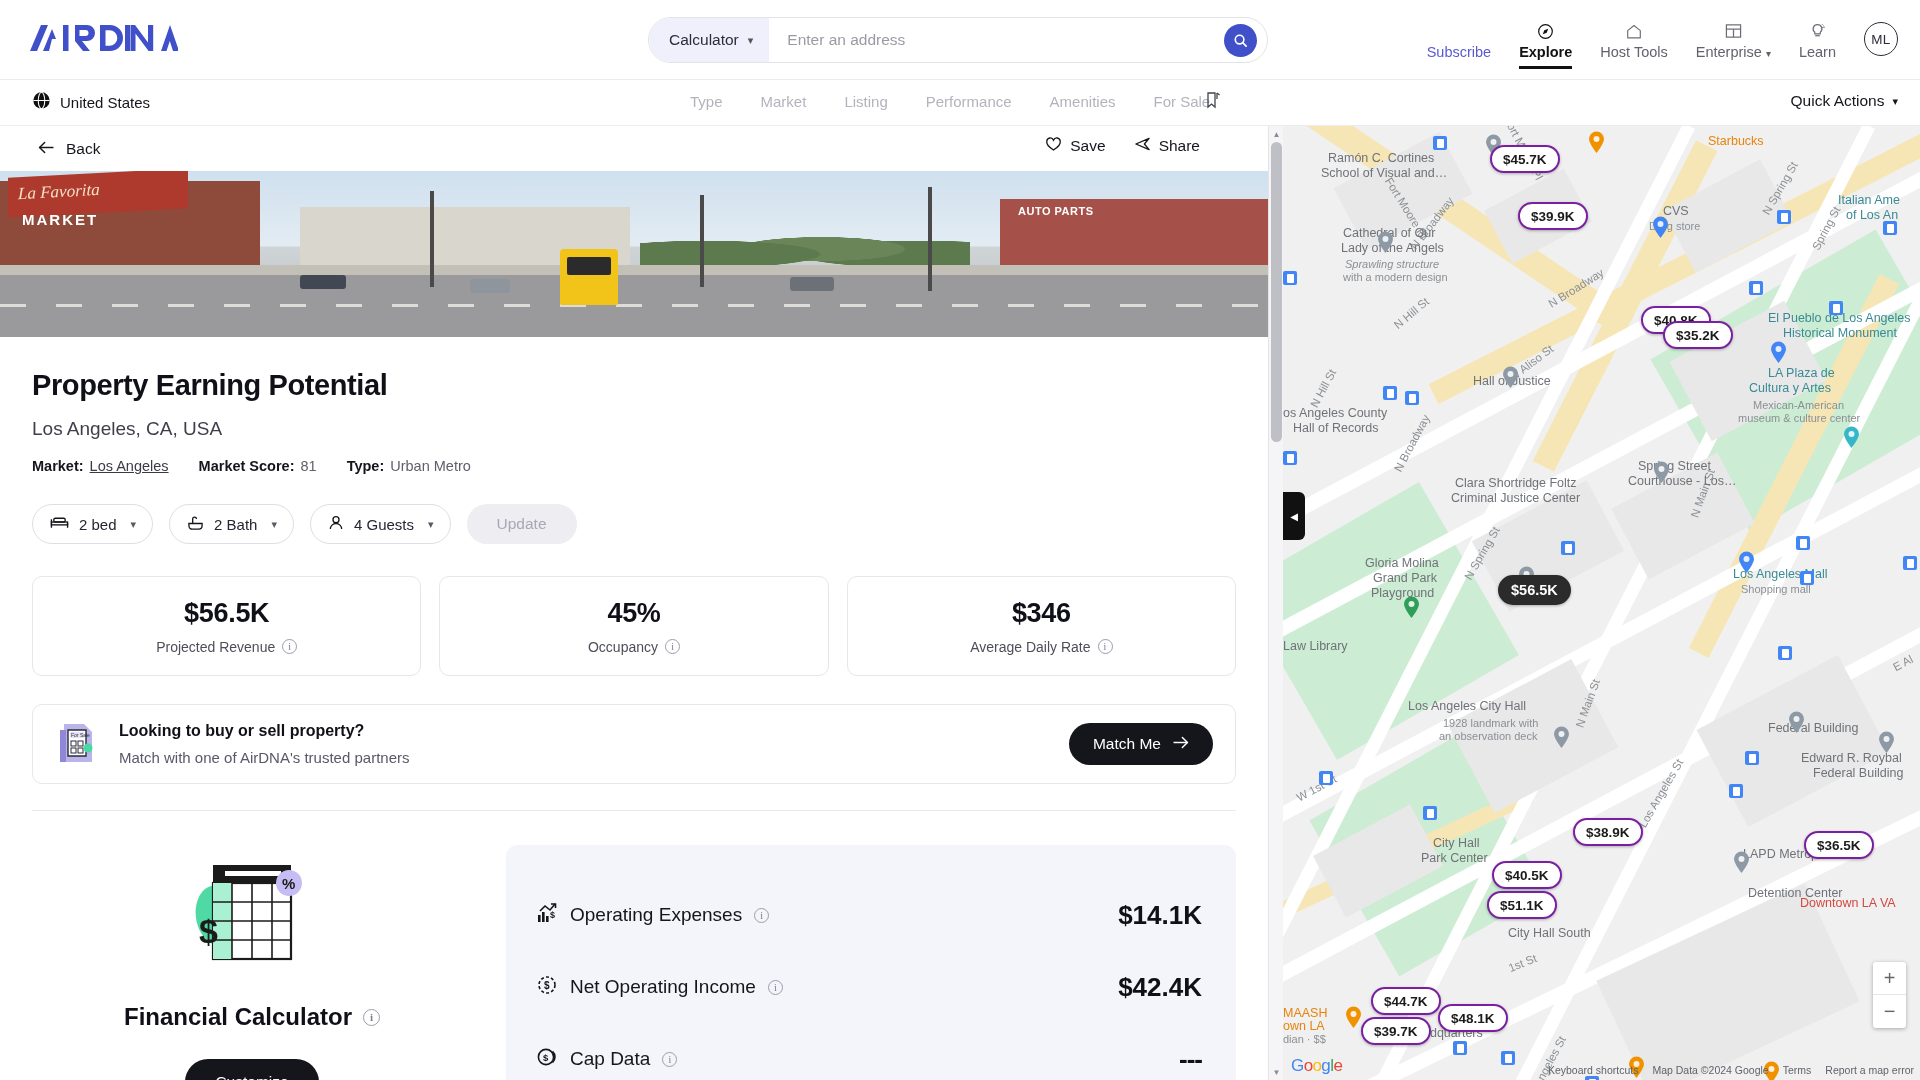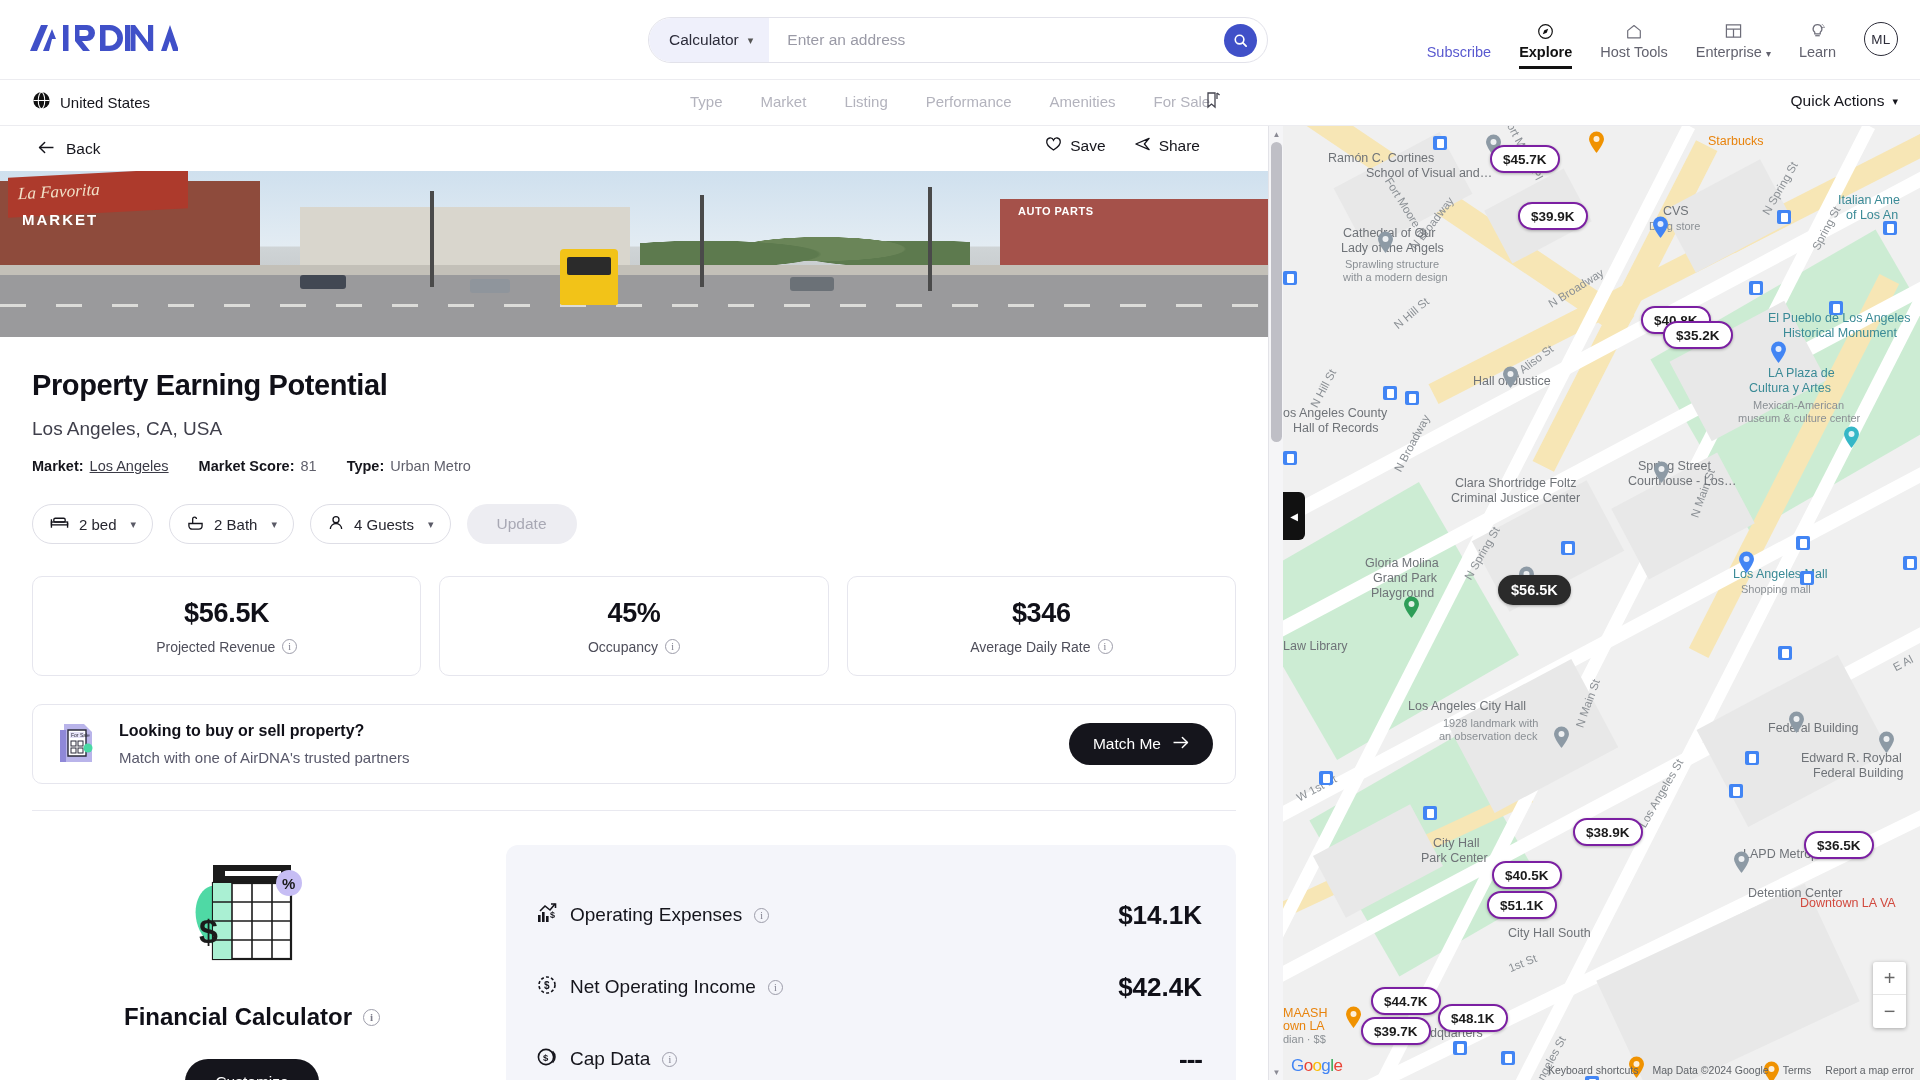--- a/index.html
+++ b/index.html
@@ -678,29 +678,29 @@
         <div class="mlabel" style="position: absolute; left: 20px; top: 255px; transform: rotate(-62deg); color: rgb(139, 144, 149); font-size: 11.5px;">N Hill St</div>
         <div class="mlabel" style="position: absolute; left: 12px; top: 655px; transform: rotate(-28deg); color: rgb(139, 144, 149); font-size: 11.5px;">W 1st St</div>
         <div class="mlabel" style="position: absolute; left: 340px; top: 660px; transform: rotate(-60deg); color: rgb(139, 144, 149); font-size: 11.5px;">Los Angeles St</div>
         <div class="mlabel" style="position: absolute; left: 520px; top: 95px; transform: rotate(-62deg); color: rgb(139, 144, 149); font-size: 11.5px;">Spring St</div>
         <div class="mlabel" style="position: absolute; left: 225px; top: 830px; transform: rotate(-22deg); color: rgb(139, 144, 149); font-size: 11.5px;">1st St</div>
         <div class="mlabel" style="position: absolute; left: 245px; top: 925px; transform: rotate(-62deg); color: rgb(139, 144, 149); font-size: 11.5px;">ngeles St</div>
         <div class="mlabel" style="position: absolute; left: 610px; top: 530px; transform: rotate(-28deg); color: rgb(139, 144, 149); font-size: 11.5px;">E Al</div>
       </div>
     <div id="map-labels">
         <div class="mlabel" style="left: 45px; top: 25px;">Ramón C. Cortines</div>
-        <div class="mlabel" style="left: 38px; top: 40px; margin-left: 45px;">School of Visual and…</div>
+        <div class="mlabel" style="left: 38px; top: 40px;">School of Visual and…</div>
         <div class="mlabel orange" style="left: 425px; top: 8px;">Starbucks</div>
         <div class="mlabel" style="left: 380px; top: 78px;">CVS</div>
         <div class="mlabel sub" style="left: 366px; top: 93px;">Drug store</div>
         <div class="mlabel teal" style="left: 555px; top: 67px;">Italian Ame</div>
         <div class="mlabel teal" style="left: 563px; top: 82px;">of Los An</div>
         <div class="mlabel" style="left: 60px; top: 100px;">Cathedral of Our</div>
         <div class="mlabel" style="left: 58px; top: 115px;">Lady of the Angels</div>
-        <div class="mlabel sub" style="left: 62px; top: 131px;">Sprawling structure</div>
+        <div class="mlabel sub" style="left: 62px; top: 131px; font-style: italic;">Sprawling structure</div>
         <div class="mlabel sub" style="left: 60px; top: 144px;">with a modern design</div>
         <div class="mlabel teal" style="left: 485px; top: 185px;">El Pueblo de Los Angeles</div>
         <div class="mlabel teal" style="left: 500px; top: 200px;">Historical Monument</div>
         <div class="mlabel teal" style="left: 485px; top: 240px;">LA Plaza de</div>
         <div class="mlabel teal" style="left: 466px; top: 255px;">Cultura y Artes</div>
         <div class="mlabel sub" style="left: 470px; top: 272px;">Mexican-American</div>
         <div class="mlabel sub" style="left: 455px; top: 285px;">museum &amp; culture center</div>
         <div class="mlabel" style="left: 190px; top: 248px;">Hall of Justice</div>
         <div class="mlabel" style="left: 0px; top: 280px;">os Angeles County</div>
         <div class="mlabel" style="left: 10px; top: 295px;">Hall of Records</div>

